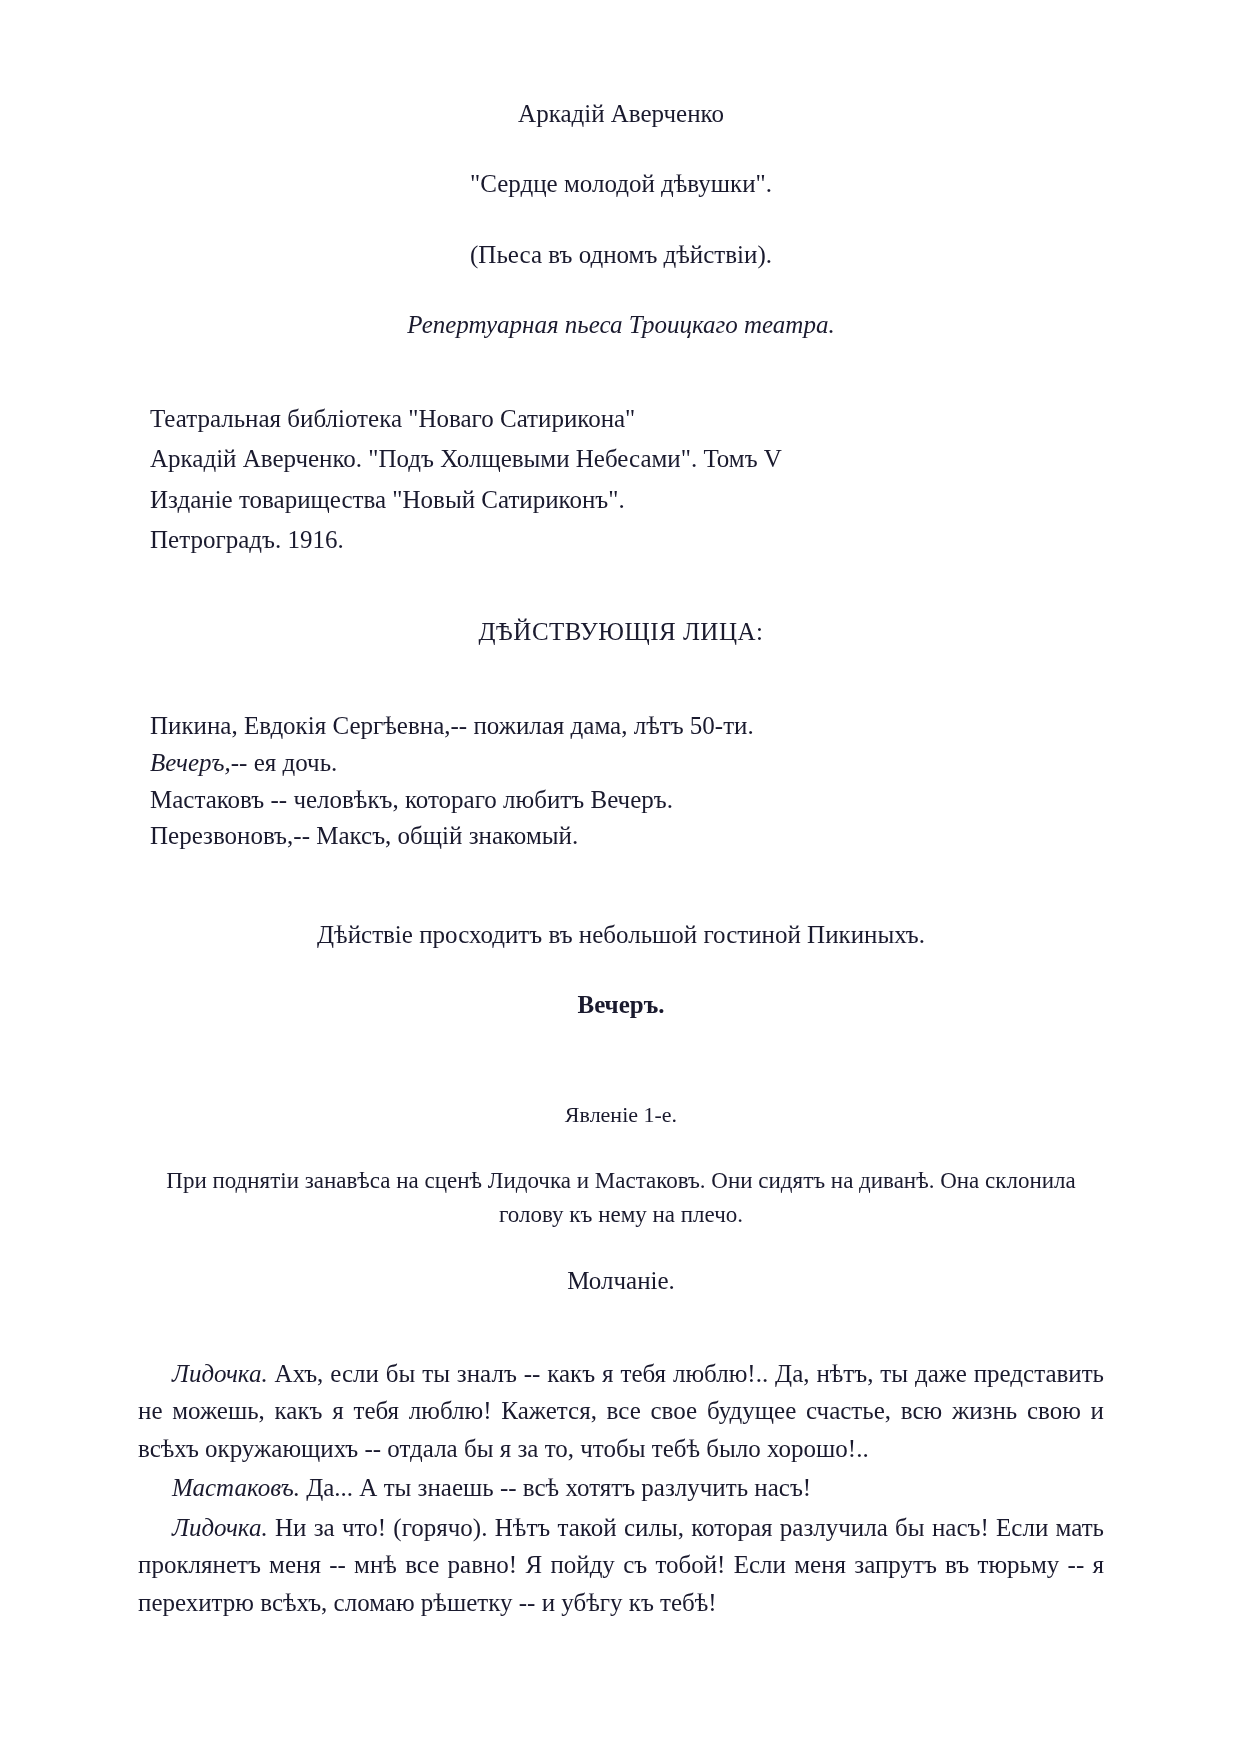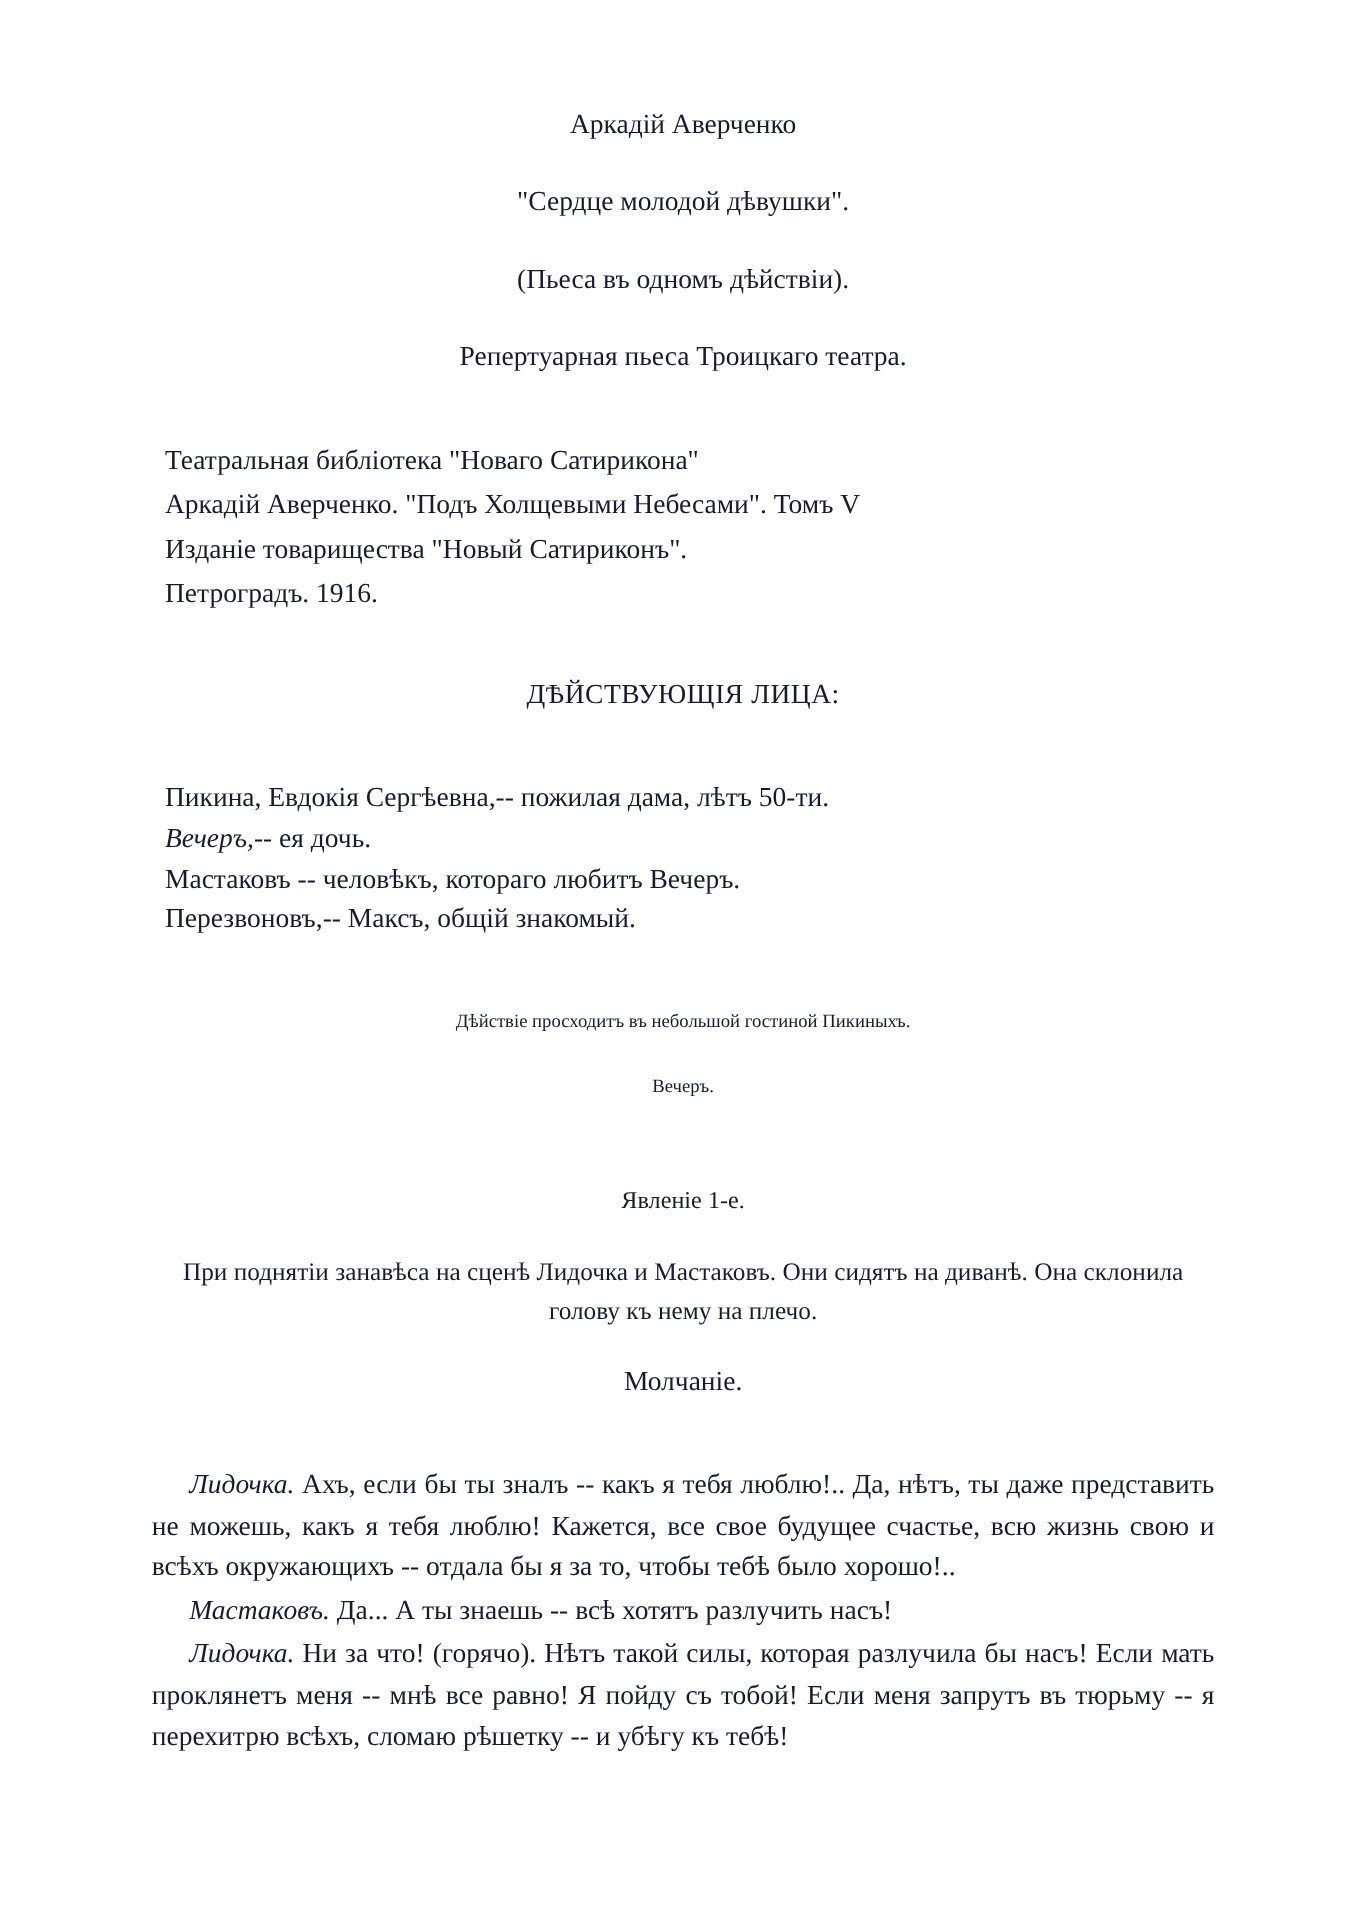--- a/index.html
+++ b/index.html
@@ -22,20 +22,21 @@
   .center {
     text-align: center;
   }
   .title-line {
     font-size: 25px;
     line-height: 1.45;
     margin: 0 0 34px 0;
   }
   .title-line.last {
     margin-bottom: 58px;
+    font-style: italic;
   }
   .imprint {
     font-size: 25px;
     line-height: 1.45;
     margin: 0 0 4px 0;
     text-align: left;
   }
   .imprint-block {
     margin: 0 0 60px 12px;
   }
@@ -50,26 +51,27 @@
   .cast-line {
     font-size: 25px;
     line-height: 1.47;
     margin: 0;
     text-align: left;
   }
   .ital {
     font-style: italic;
   }
   .stage-note {
-    font-size: 17px;
+    font-size: 25px;
     line-height: 1.45;
     margin: 0 0 34px 0;
   }
   .stage-note.gap {
     margin-bottom: 78px;
+    font-weight: bold;
   }
   .scene-heading {
     font-size: 22px;
     margin: 0 0 36px 0;
   }
   .scene-direction {
     font-size: 23px;
     line-height: 1.5;
     margin: 0 0 34px 0;
     padding: 0 12px;

